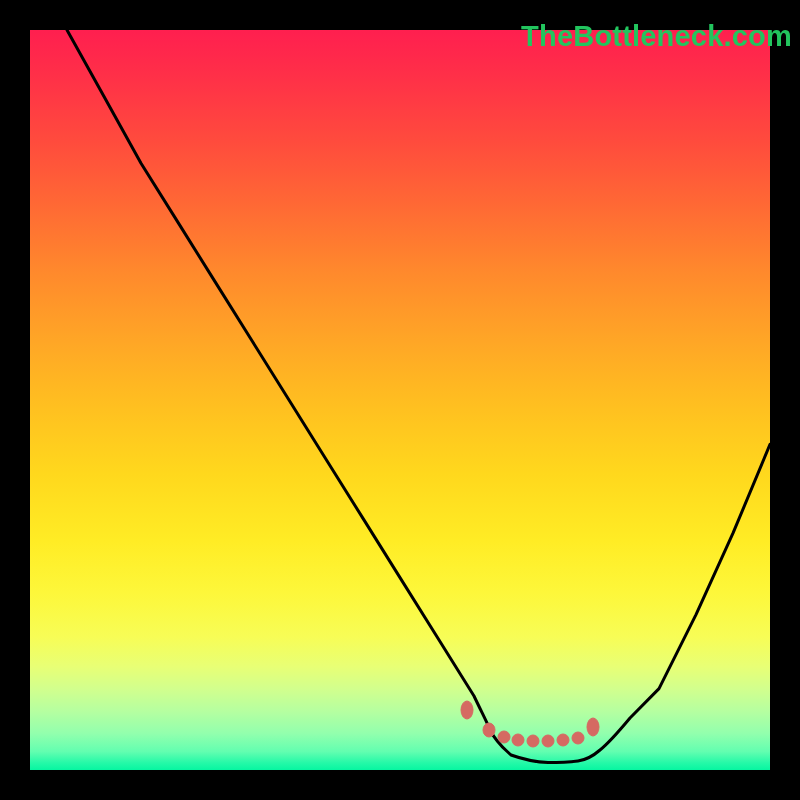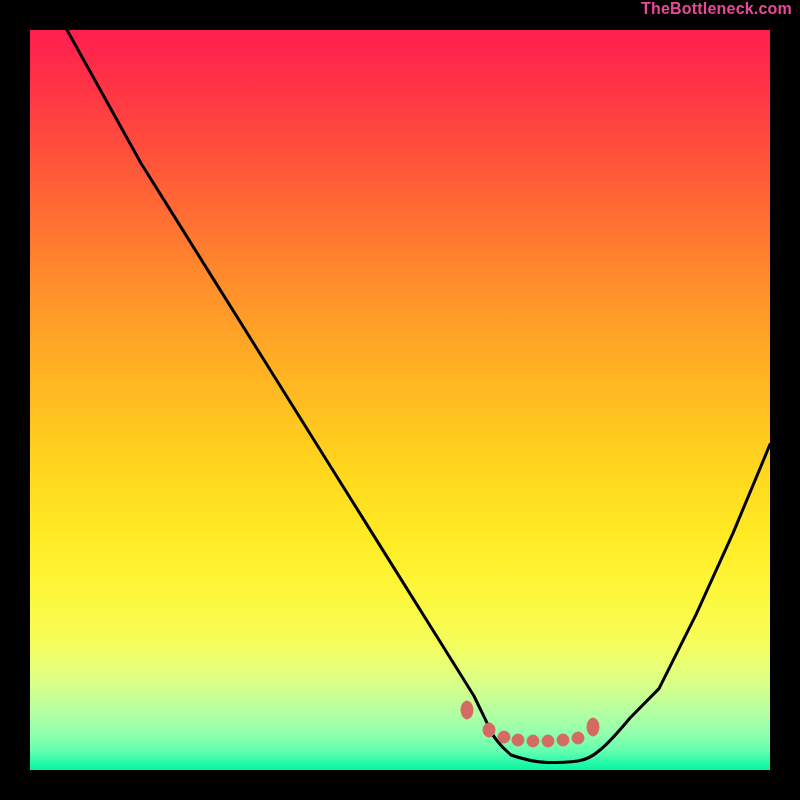--- a/index.html
+++ b/index.html
@@ -44,26 +44,26 @@
       #d2ff8d 89%,
       #b6ffa0 92%,
       #93ffad 95%,
       #63feb0 97.5%,
       #26f9a8 99%,
       #06f6a1 100%
     );
   }
   .watermark {
     position: absolute;
-    top: 0;
+    top: 20px;
     right: 8px;
     font-family: Arial, Helvetica, sans-serif;
-    font-size: 16px;
+    font-size: 29px;
     font-weight: 600;
-    color: #ec4899;
+    color: #22c55e;
     letter-spacing: 0.2px;
     user-select: none;
   }
   svg.curve {
     position: absolute;
     left: 0; top: 0;
     width: 740px; height: 740px;
     overflow: visible;
   }
 </style>

